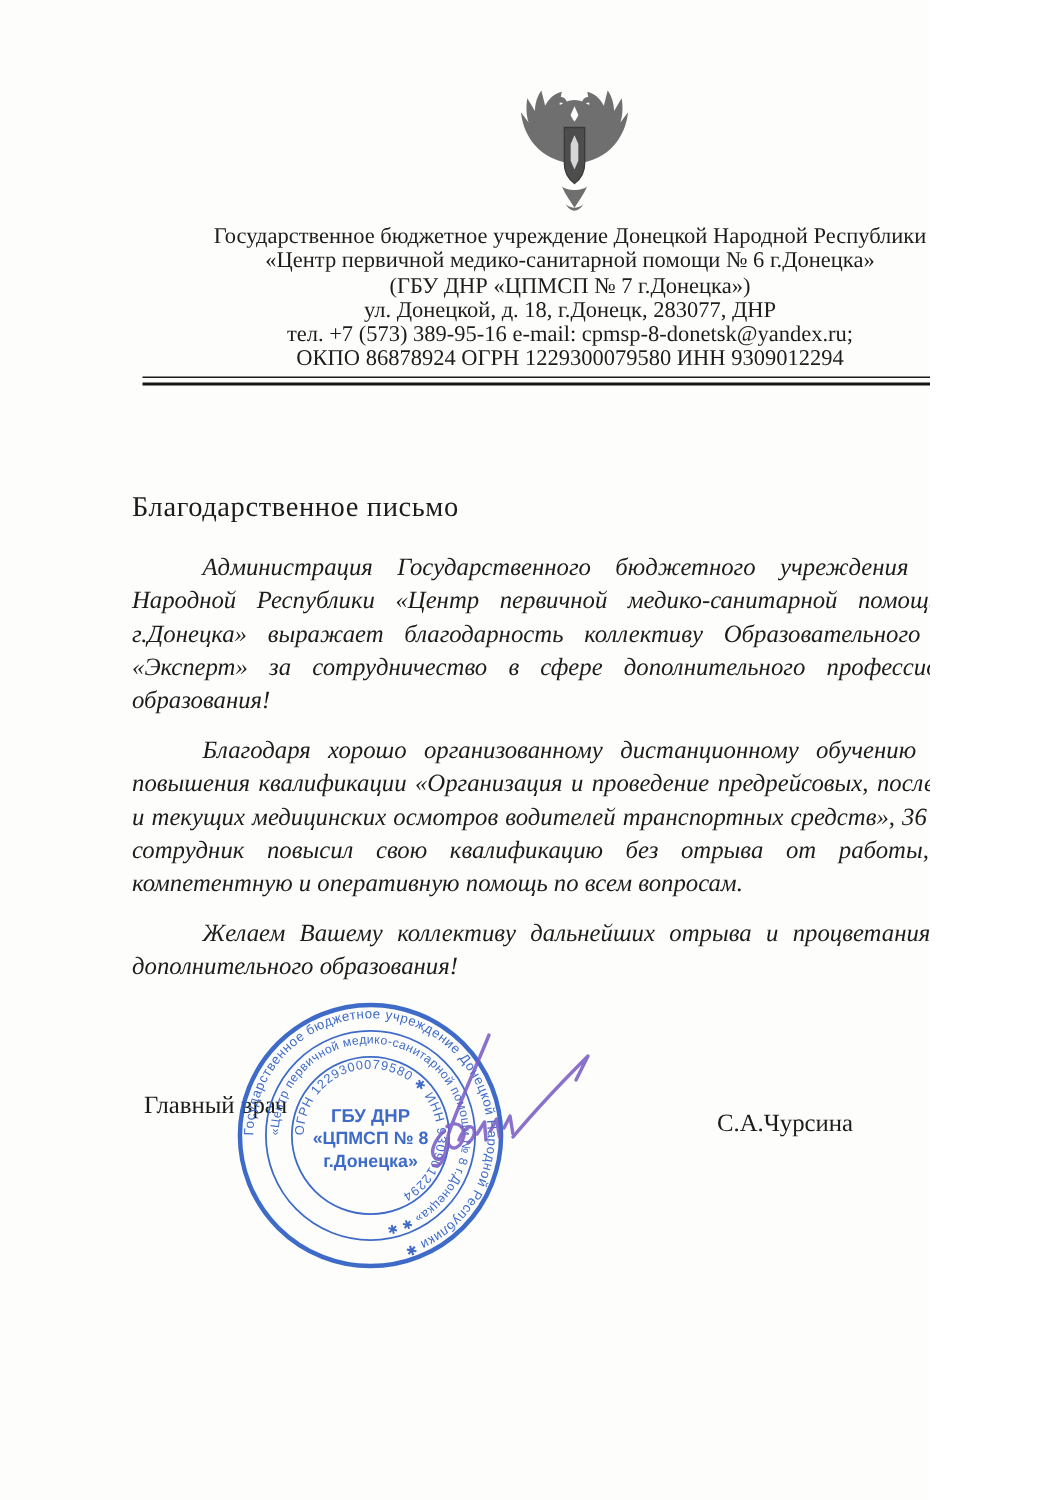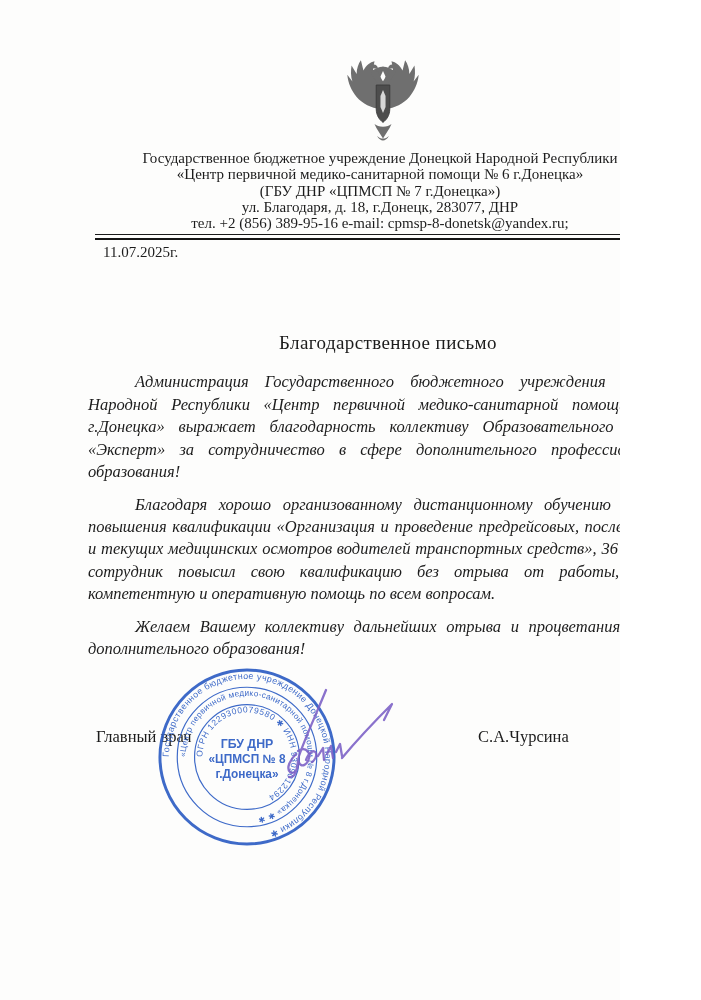--- a/index.html
+++ b/index.html
@@ -11,28 +11,28 @@
     color:#1c1c1c;
     overflow:hidden;
   }
   .emblem{display:block;margin:56px 0 0 332px;width:102px;height:92px;}
   .letterhead{margin:2px 0 0 80px;width:600px;text-align:center;
     font-size:15px;line-height:16.3px;}
   .letterhead div{white-space:nowrap;}
   .divider{margin:3px 0 0 95px;width:575px;height:3px;
     border-top:1px solid #1a1a1a;border-bottom:2px solid #151515;}
   .date{margin:4px 0 0 103px;font-size:15px;}
-  .title{margin:71px 0 0 88px;width:600px;text-align:center;
+  .title{margin:71px 0 0 88px;width:600px;
     font-size:19px;letter-spacing:.4px;}
   .bodytext{margin:17px 0 0 88px;width:600px;
     font-size:16.5px;line-height:22.4px;text-align:justify;}
   .bodytext p{margin:0 0 10px 0;text-indent:47px;font-style:italic;}
   .sig-area{position:absolute;left:0;top:660px;width:701px;height:230px;}
   .sig-role{position:absolute;left:96px;top:67px;font-size:16.5px;z-index:1;}
-  .sig-name{position:absolute;left:478px;top:67px;font-size:16.5px;z-index:1;}
+  .sig-name{position:absolute;left:478px;top:79px;font-size:16.5px;z-index:1;}
   .stamp{position:absolute;left:156px;top:6px;width:182px;height:182px;
     opacity:.92;z-index:2;}
   .stamp text{font-family:"Liberation Sans","DejaVu Sans",sans-serif;}
   .handsig{position:absolute;left:268px;top:16px;width:140px;height:105px;
     z-index:3;opacity:.88;}
 </style>
 </head>
 <body>
 
 <div class="page">
@@ -59,27 +59,27 @@
     </g>
 
     <path d="M52 30 L68 30 L68 58 C68 66 64 71 60 74 C56 71 52 66 52 58 Z" fill="#4d4d4d" stroke="#3a3a3a" stroke-width="1"></path>
     <path d="M60 36 L63 43 L63 56 L60 63 L57 56 L57 43 Z" fill="#d6d6d6"></path>
   </svg>
 
   <div class="letterhead">
     <div>Государственное бюджетное учреждение Донецкой Народной Республики</div>
     <div>«Центр первичной медико-санитарной помощи № 6 г.Донецка»</div>
     <div>(ГБУ ДНР «ЦПМСП № 7 г.Донецка»)</div>
-    <div>ул. Благодаря, д. 18, г.Донецк, 283077, ДНР</div>
-    <div>тел. +2 (856) 389-95-16   e-mail: cpmsp-8-donetsk@yandex.ru;</div>
+    <div>ул. Донецкой, д. 18, г.Донецк, 283077, ДНР</div>
+    <div>тел. +7 (573) 389-95-16   e-mail: cpmsp-8-donetsk@yandex.ru;</div>
+    <div>ОКПО 86878924 ОГРН 1229300079580  ИНН 9309012294</div>
   </div>
 
   <div class="divider"></div>
 
-  <div class="date">11.07.2025г.</div>
 
   <div class="title">Благодарственное письмо</div>
 
   <div class="bodytext">
     <p>Администрация Государственного бюджетного учреждения Донецкой Народной Республики «Центр первичной медико-санитарной помощи № 8 г.Донецка» выражает благодарность коллективу Образовательного портала «Эксперт» за сотрудничество в сфере дополнительного профессионального образования!</p>
     <p>Благодаря хорошо организованному дистанционному обучению по курсу повышения квалификации «Организация и проведение предрейсовых, послерейсовых и текущих медицинских осмотров водителей транспортных средств», 36 час., наш сотрудник повысил свою квалификацию без отрыва от работы, получив компетентную и оперативную помощь по всем вопросам.</p>
     <p>Желаем Вашему коллективу дальнейших отрыва и процветания в сфере дополнительного образования!</p>
   </div>
 
   <div class="sig-area">

